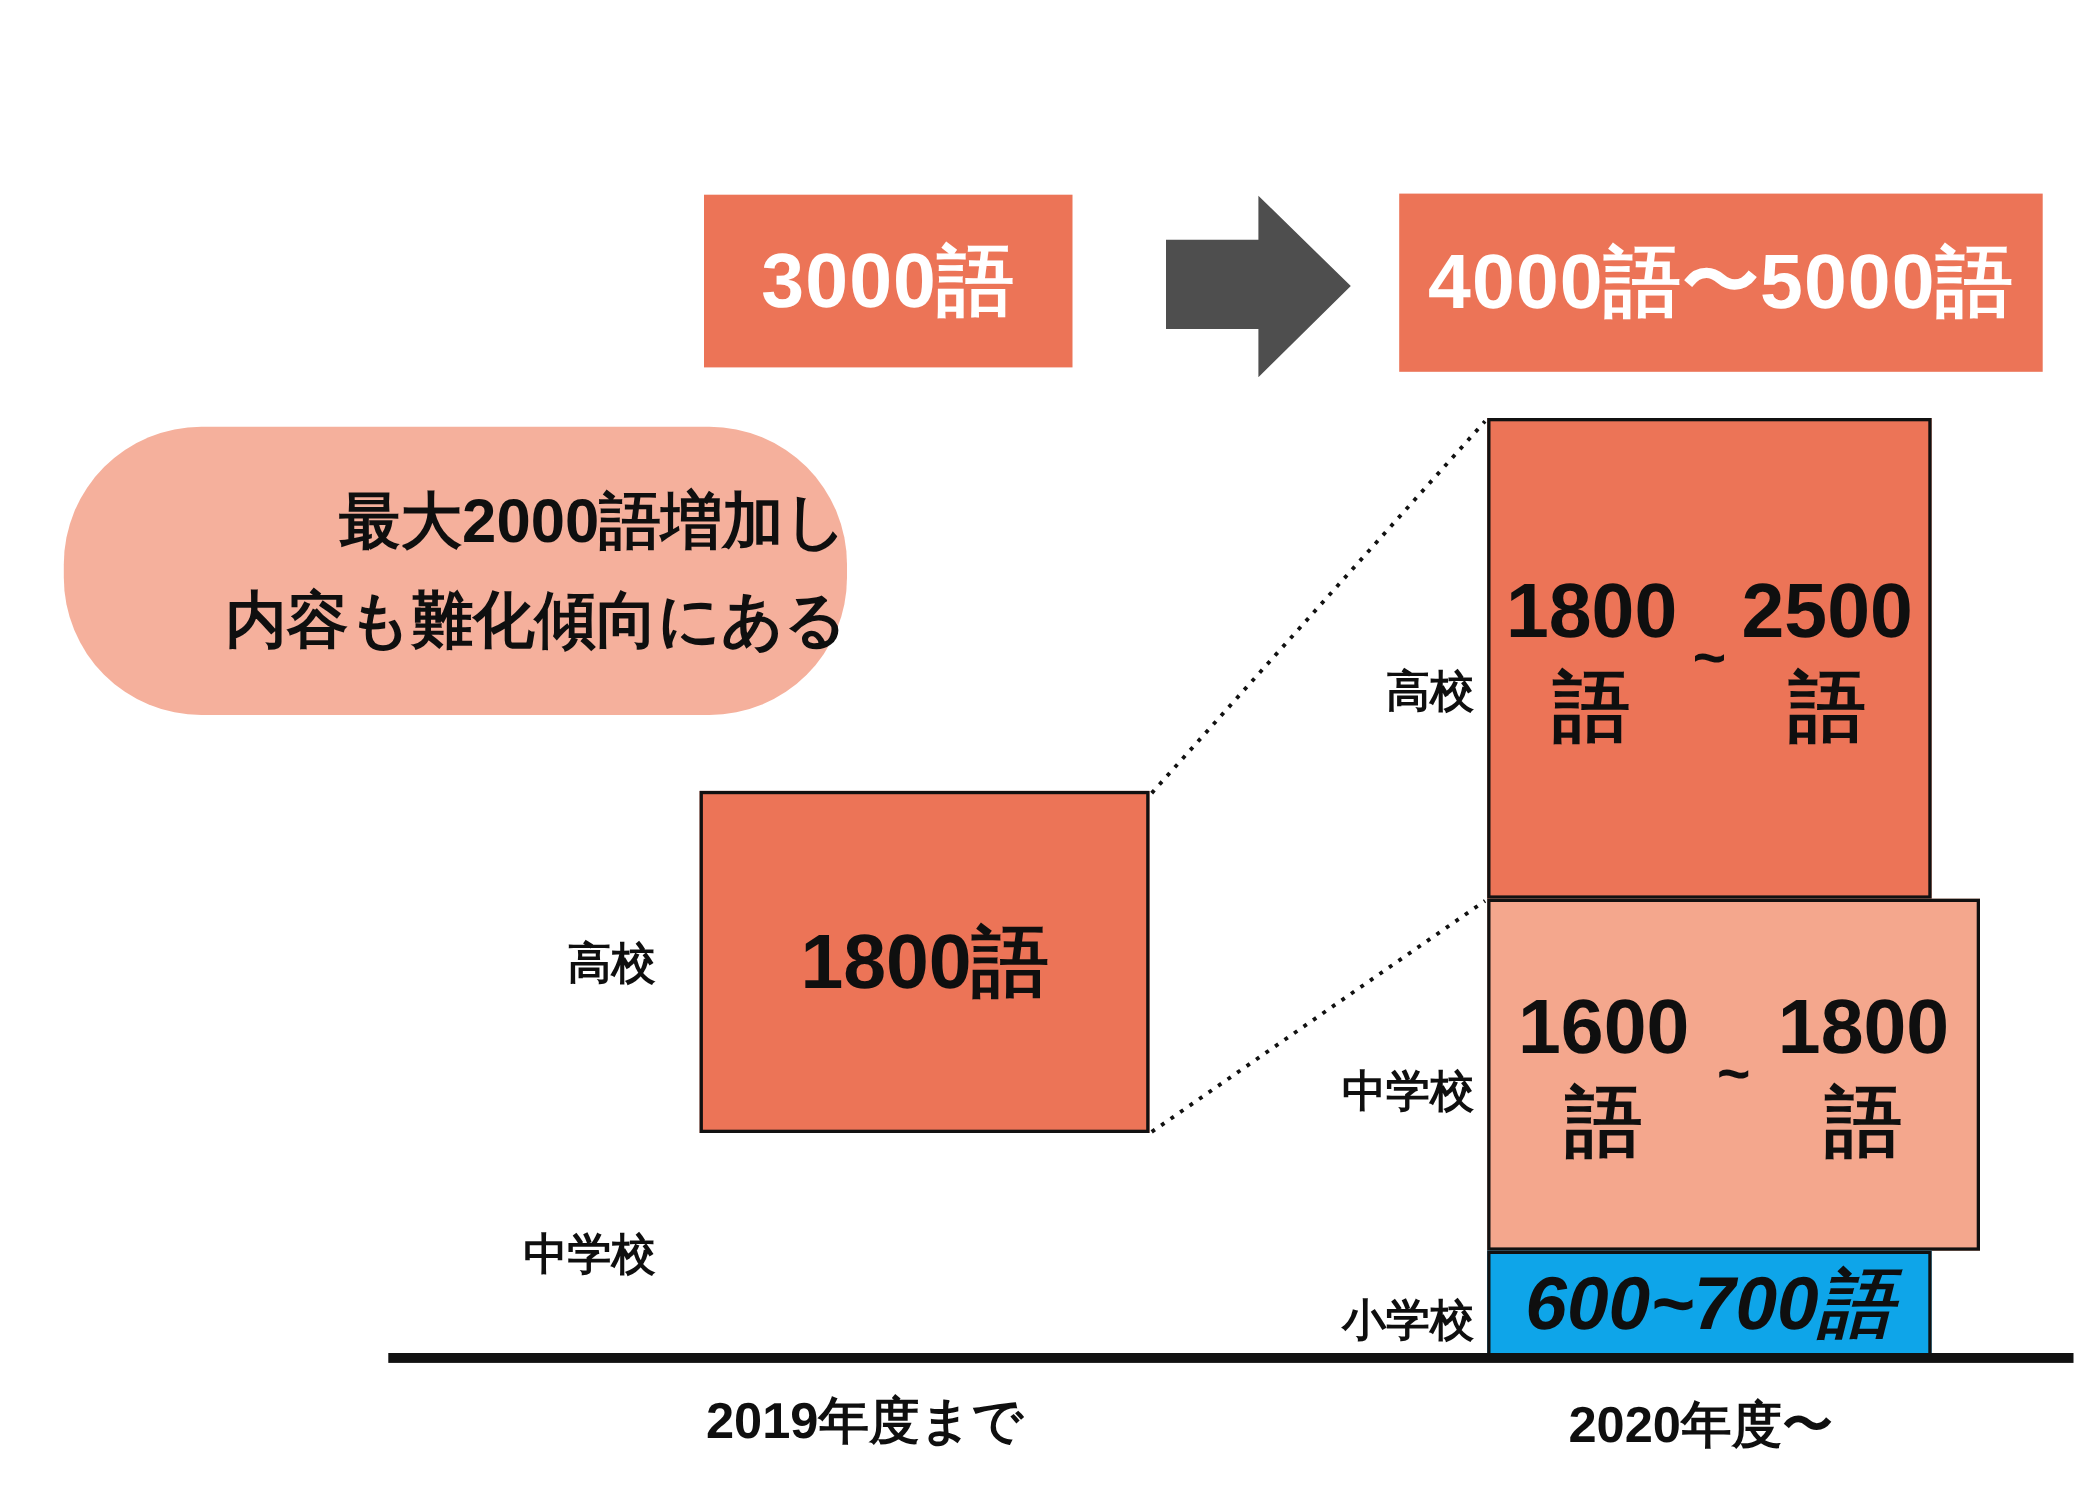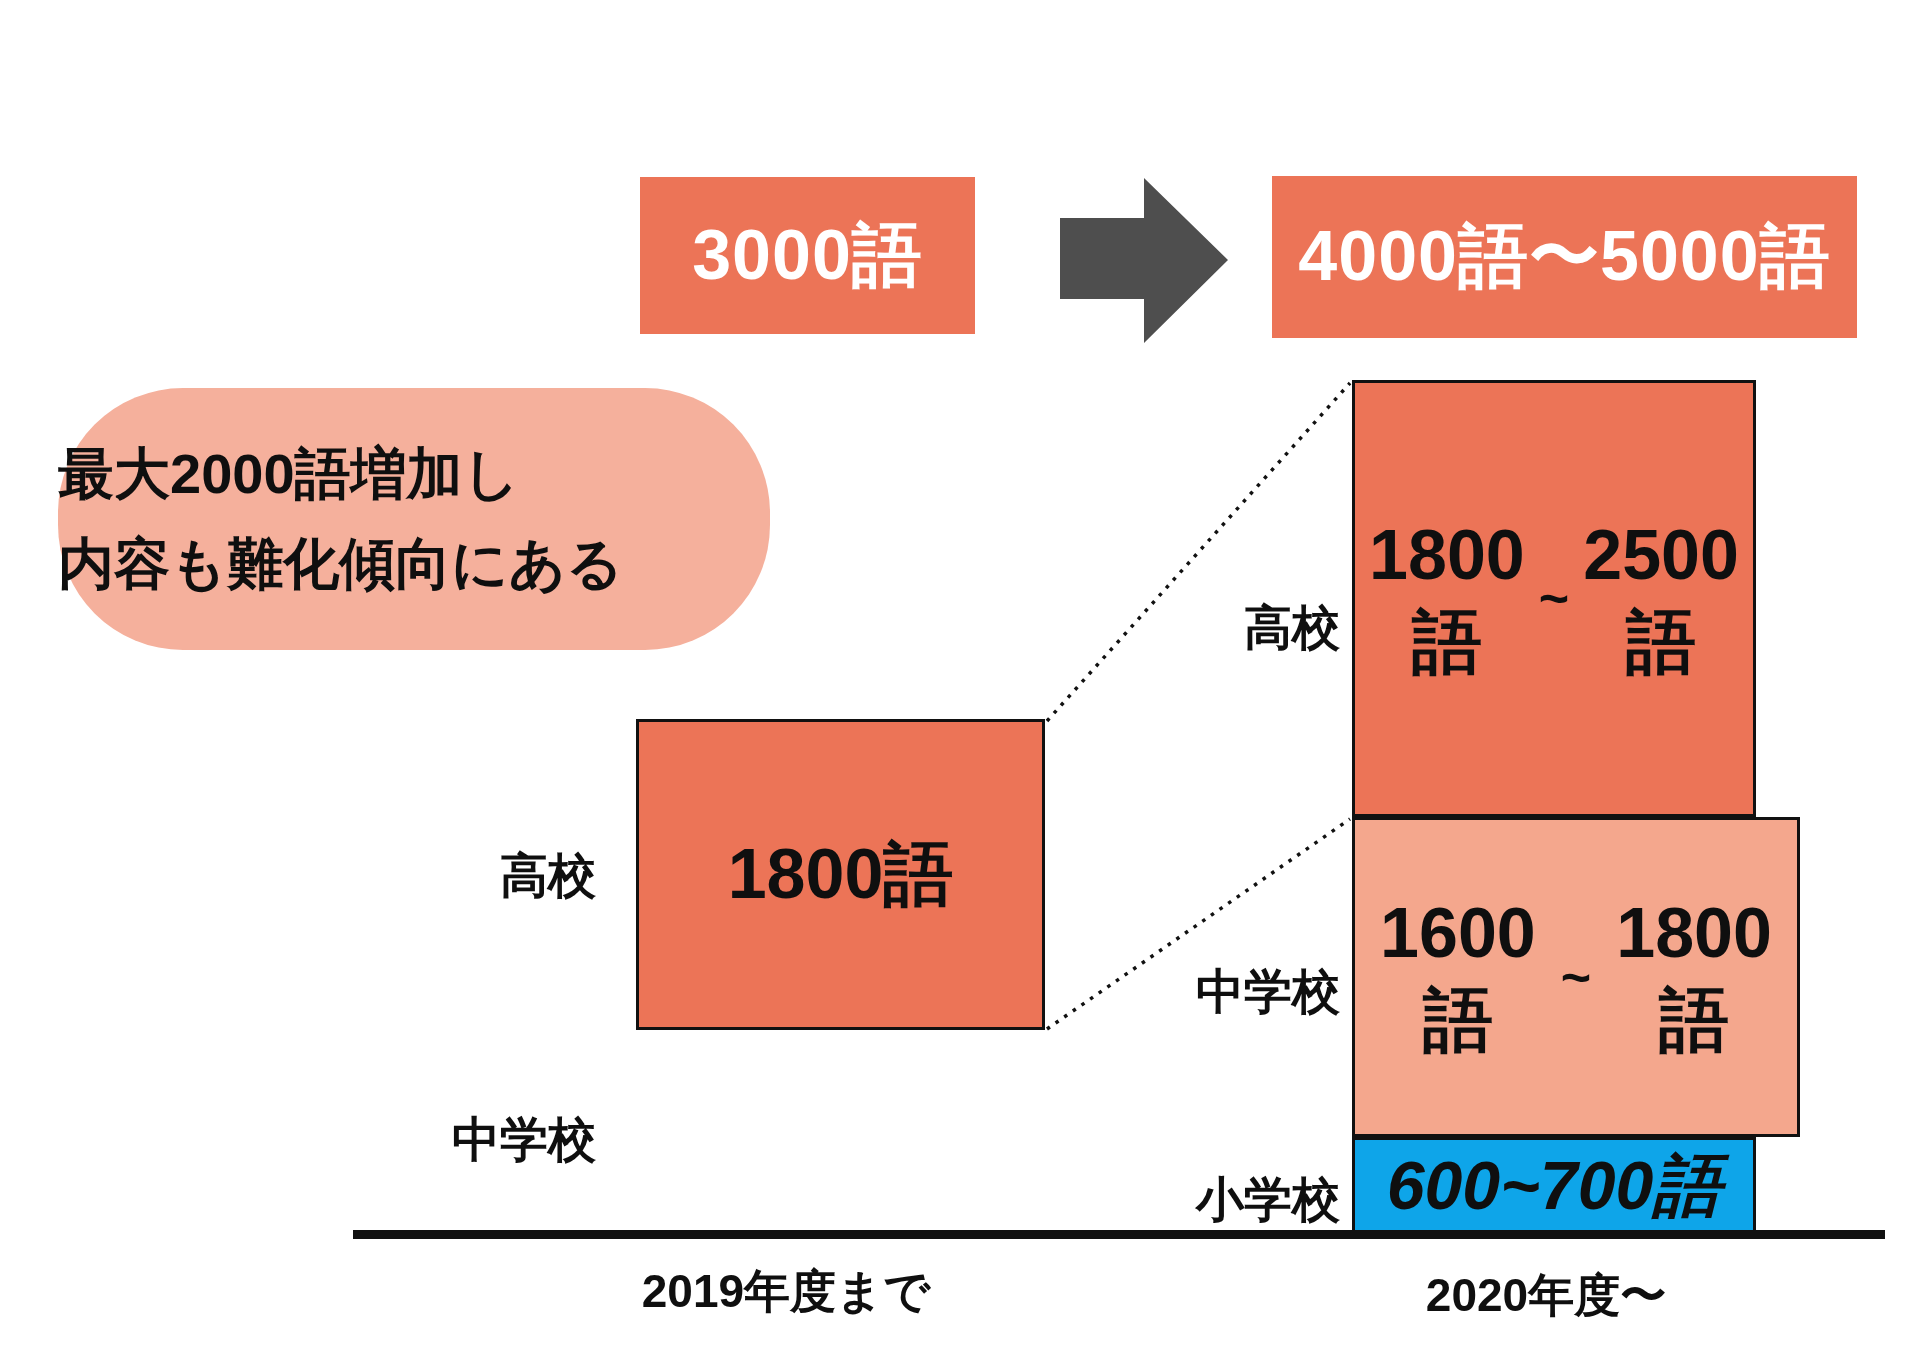--- a/index.html
+++ b/index.html
@@ -11,40 +11,40 @@
   
   .sumbox{
     background:#EC7457;color:#ffffff;display:flex;align-items:center;justify-content:center;
     font-size:70px;letter-spacing:1px;
   }
   #before-box{left:640px;top:177px;width:335px;height:157px;}
   #after-box{left:1272px;top:176px;width:585px;height:162px;}
   
   #callout{
     left:58px;top:388px;width:712px;height:262px;border-radius:125px;background:#F5B09C;
-    display:flex;flex-direction:column;align-items:flex-start;justify-content:center;
+    display:flex;flex-direction:column;align-items:flex-end;justify-content:center;
     font-size:56px;line-height:90px;color:#0f0f0f;text-align:center;
   }
   
   .seg{
     position:absolute;box-sizing:border-box;border:3px solid #111;
     display:flex;flex-direction:row;align-items:center;justify-content:center;
     color:#0f0f0f;font-size:70px;line-height:87px;text-align:center;
   }
   .seg .tilde{font-size:52px;line-height:87px;}
   .orange{background:#EC7457;}
   .salmon{background:#F4A78D;}
   .yellow{background:#0ea5e9;font-style:italic;}
   #seg-l-high {left:636px;top:719px;width:409px;height:311px;}
   #seg-l-jhs  {left:636px;top:1030px;width:409px;height:203px;}
   #seg-r-high {left:1352px;top:380px;width:404px;height:437px;}
   #seg-r-jhs  {left:1352px;top:817px;width:448px;height:320px;}
   #seg-r-elem {left:1352px;top:1137px;width:404px;height:96px;font-size:68px;line-height:86px;}
   
-  .schlabel{position:absolute;font-size:48px;color:#0f0f0f;text-align:right;transform:translateY(-50%);}
+  .schlabel{position:absolute;font-size:40px;color:#0f0f0f;text-align:right;transform:translateY(-50%);}
   #lbl-l-high{left:396px;top:876px;width:200px;}
   #lbl-l-jhs {left:396px;top:1140px;width:200px;}
   #lbl-r-high{left:1140px;top:628px;width:200px;}
   #lbl-r-jhs {left:1140px;top:992px;width:200px;}
   #lbl-r-elem{left:1140px;top:1200px;width:200px;}
   
   #baseline{left:353px;top:1230px;width:1532px;height:9px;background:#111;}
   .axis{position:absolute;font-size:46px;color:#0f0f0f;transform:translate(-50%,-50%);white-space:nowrap;}
   #axis-2019{left:786px;top:1292px;}
   #axis-2020{left:1546px;top:1296px;}

